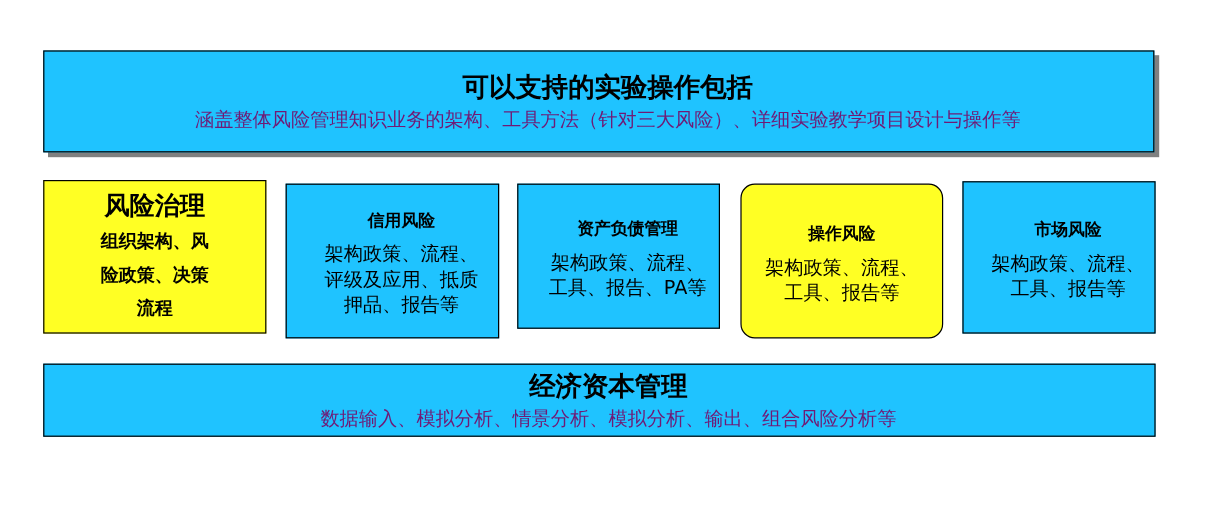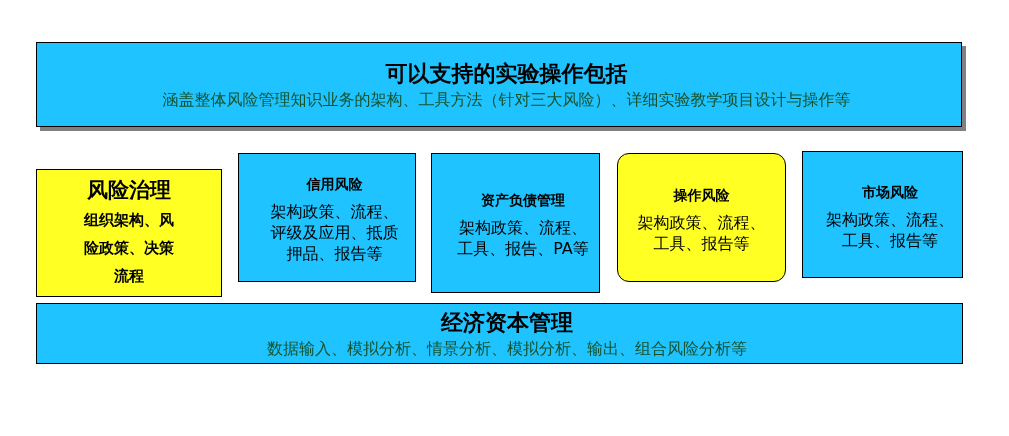--- a/index.html
+++ b/index.html
@@ -5,48 +5,48 @@
   html, body { margin:0; padding:0; }
   body { width:1009px; height:436px; background:#ffffff; position:relative; overflow:hidden;
          font-family: "DejaVu Sans", "Liberation Sans", sans-serif; color:#000; }
   .box { position:absolute; box-sizing:border-box; border:1.5px solid #000;
          display:flex; flex-direction:column; align-items:center; justify-content:center; text-align:center; }
   .blue { background:#1FC3FF;padding-left:15px; }
   .yellow { background:#FFFF24; }
   .shadow { box-shadow: 4px 4px 0 #808080; }
   .title { font-weight:bold; font-size:14px; line-height:26px; }
   .top-title { font-weight:bold; font-size:22px; line-height:30px; }
-  .top-sub { font-size:16px; line-height:22px; color:#14532d; }
+  .top-sub { font-size:16px; line-height:22px; color:#701a75; }
   .gov-title { font-weight:bold; font-size:21px; line-height:28px; }
   .gov-body { font-weight:bold; font-size:21px; line-height:28px; }
   .card-sub { white-space:pre-line; font-size:16px; line-height:21px; margin-top:4px; }
 </style>
 </head>
 <body>
 
 <div class="box blue shadow" style="left:36px; top:42px; width:926px; height:85px;">
   <div class="top-title">可以支持的实验操作包括</div>
   <div class="top-sub">涵盖整体风险管理知识业务的架构、工具方法（针对三大风险）、详细实验教学项目设计与操作等</div>
 </div>
 
-<div class="box yellow" style="left:36px; top:169px; width:186px; height:128px;">
+<div class="box yellow" style="left:36px; top:150px; width:186px; height:128px;">
   <div class="gov-title">风险治理</div>
   <div class="gov-body card-sub" style="font-size:15px; line-height:28px; margin-top:2px;">组织架构、风
 险政策、决策
 流程</div>
 </div>
 
 <div class="box blue" style="left:238px; top:153px; width:178px; height:129px;">
   <div class="title">信用风险</div>
   <div class="card-sub">架构政策、流程、
 评级及应用、抵质
 押品、报告等</div>
 </div>
 
-<div class="box blue" style="left:431px; top:153px; width:169px; height:140px;">
+<div class="box blue" style="left:431px; top:153px; width:169px; height:121px;">
   <div class="title">资产负债管理</div>
   <div class="card-sub">架构政策、流程、
 工具、报告、PA等</div>
 </div>
 
 <div class="box yellow" style="left:617px; top:153px; width:169px; height:129px;border-radius:12px;">
   <div class="title">操作风险</div>
   <div class="card-sub">架构政策、流程、
 工具、报告等</div>
 </div>

